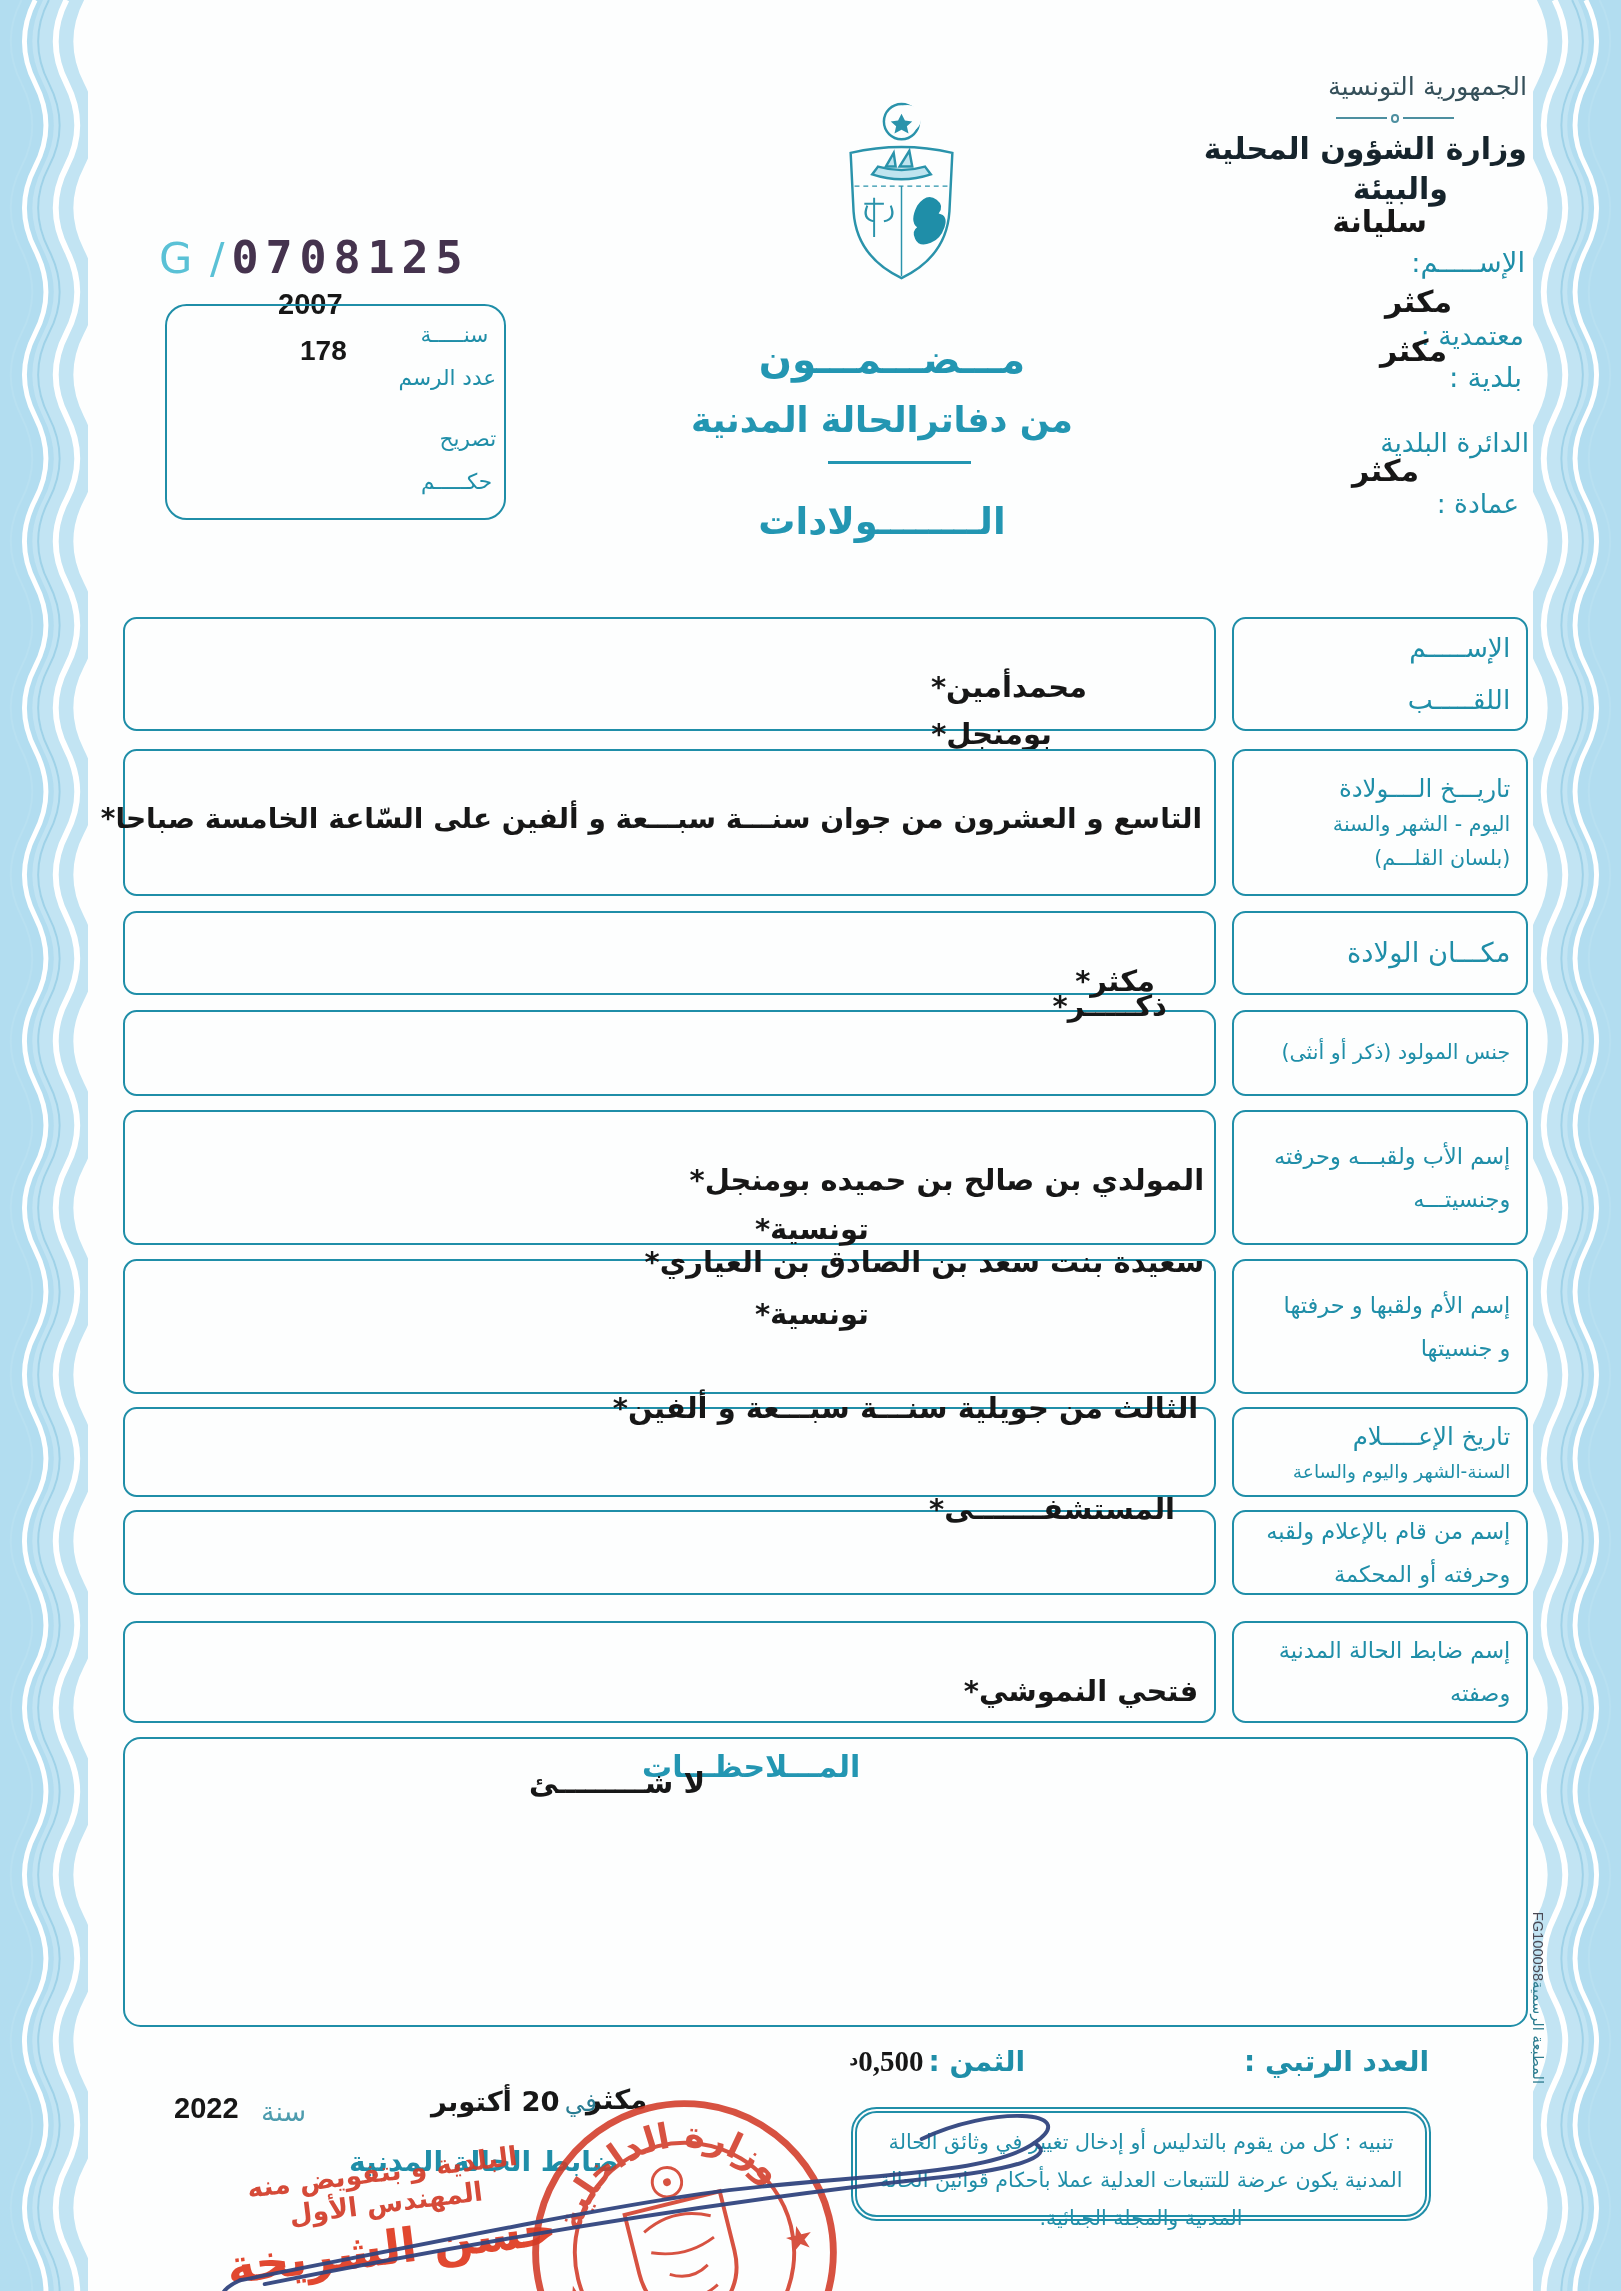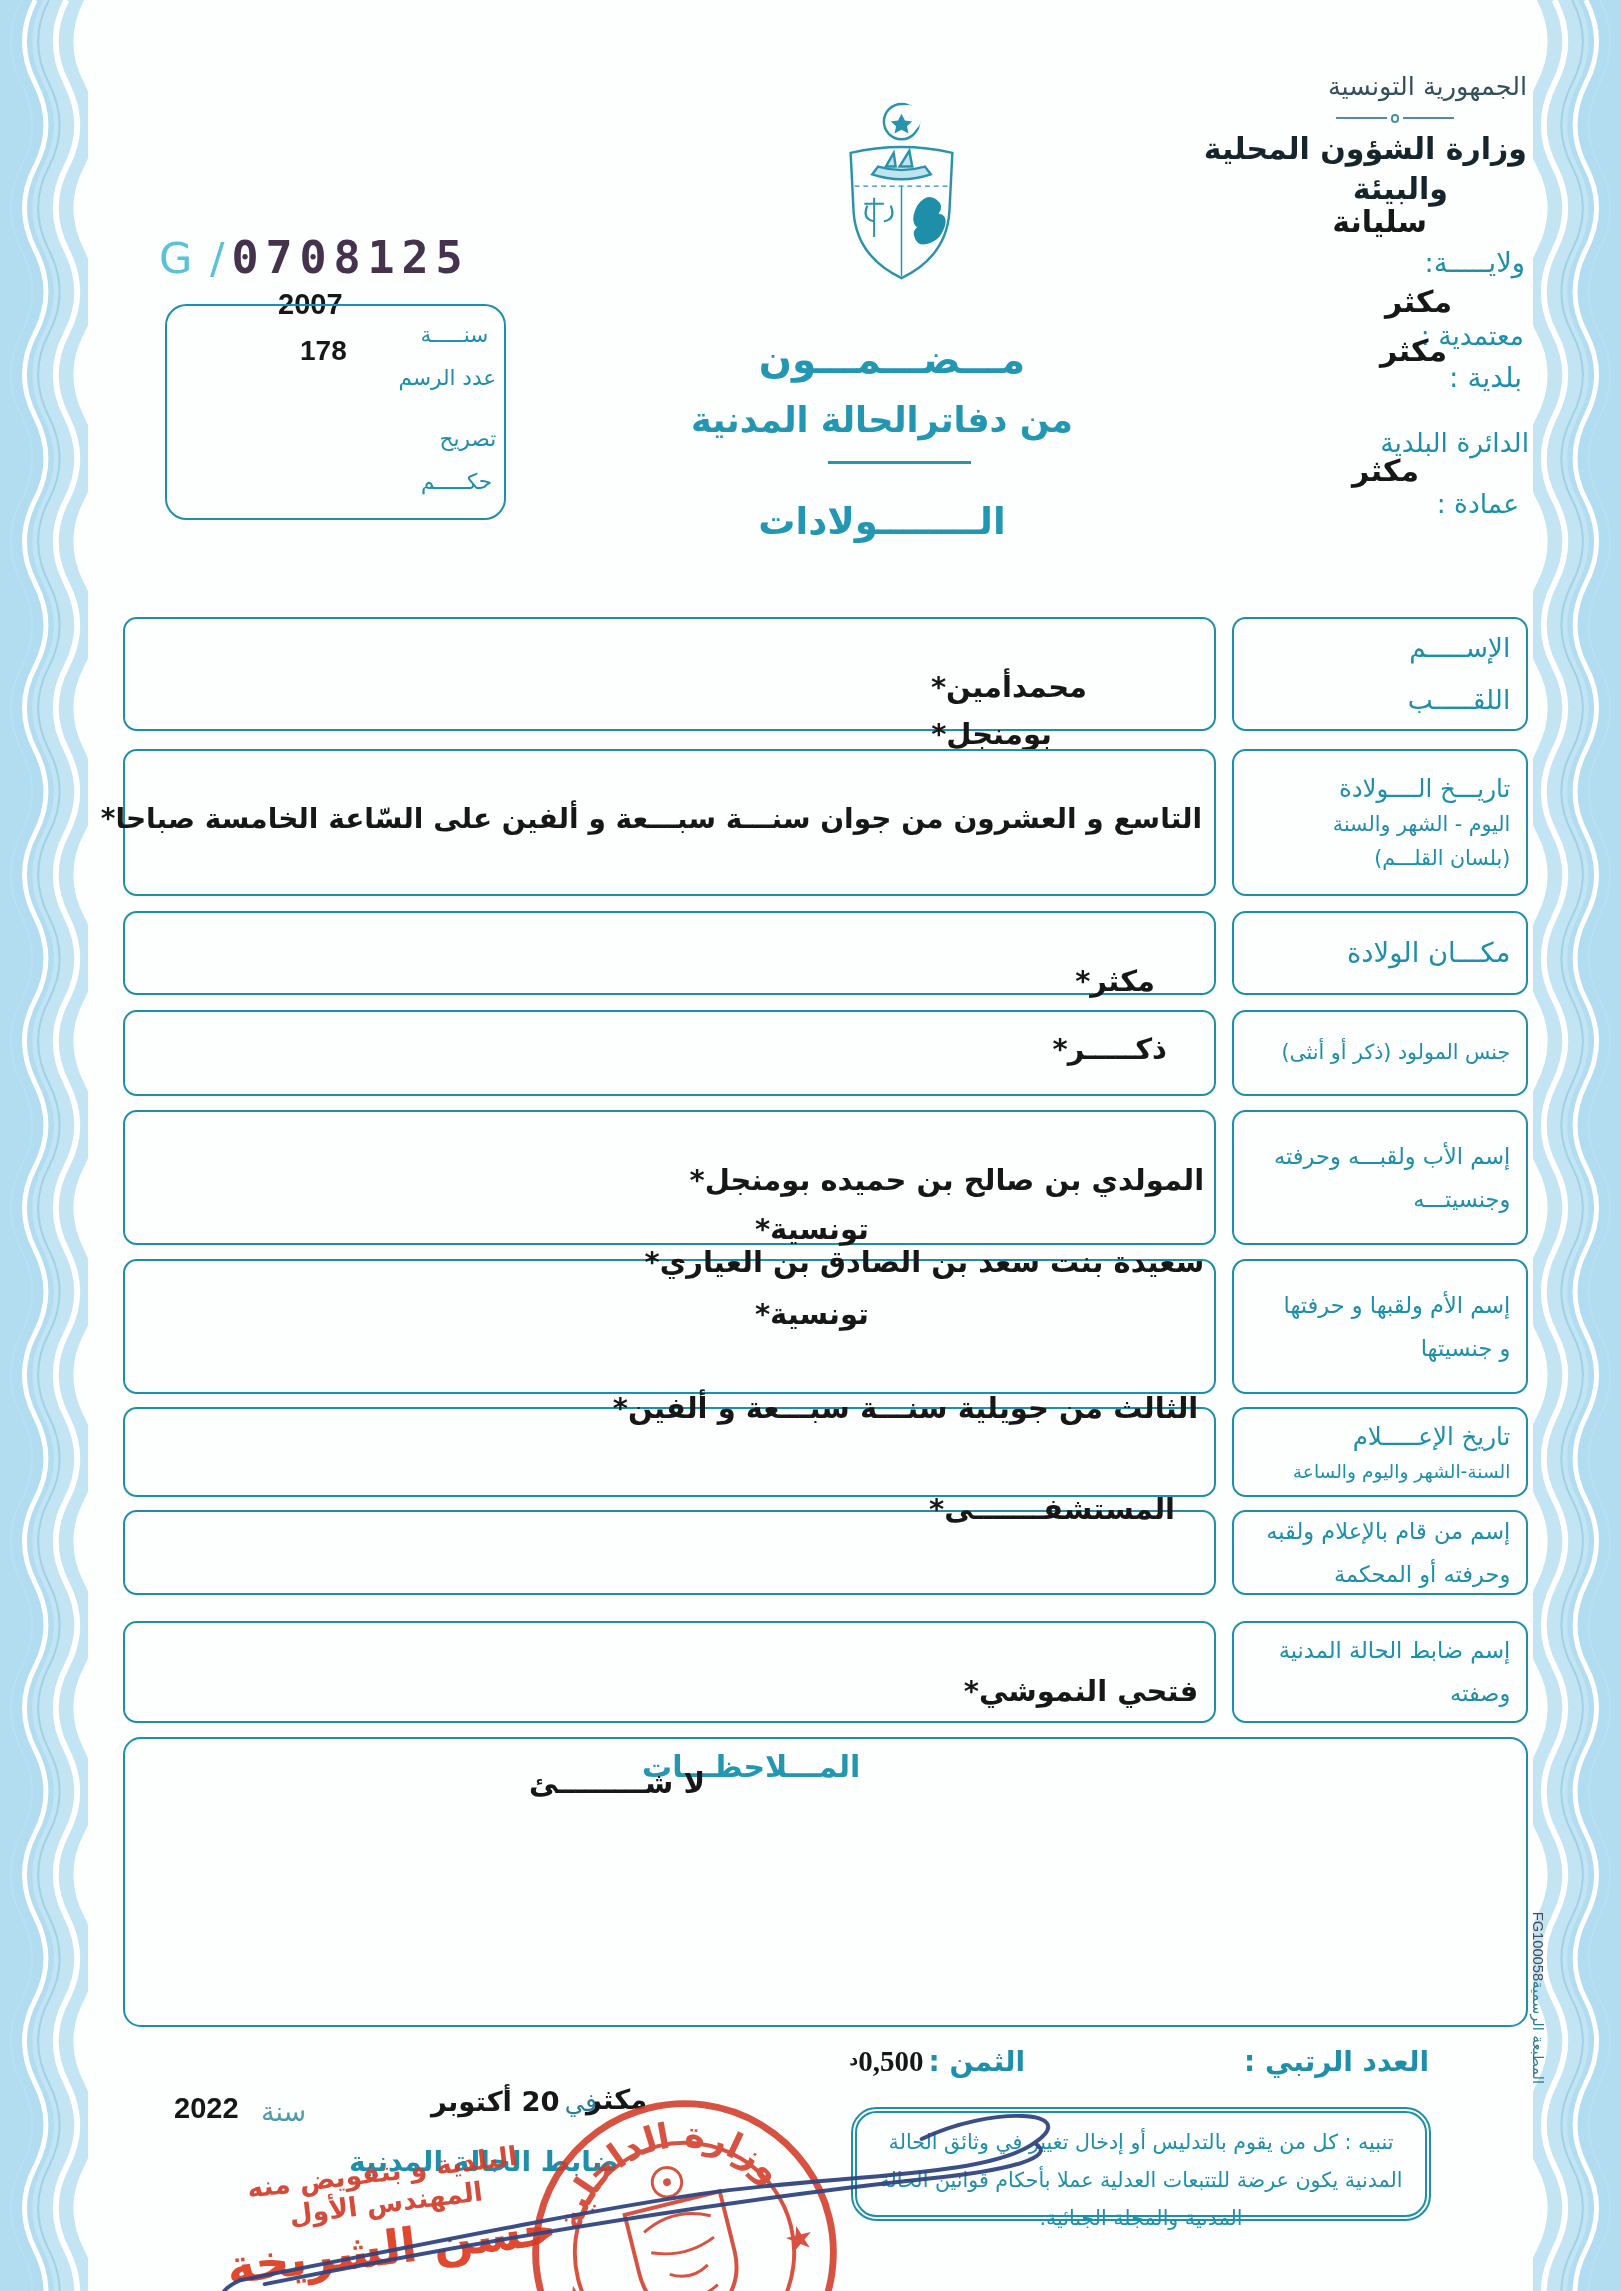--- a/index.html
+++ b/index.html
@@ -90,21 +90,21 @@
   .row-4 .label-line{font-size:20.6px;}
   .row-5 .label-line,.row-6 .label-line,.row-8 .label-line,.row-9 .label-line{font-size:22.5px;margin:12.7px 0;}
   .row-7 .label-line-1{font-size:24.5px;}
   .row-7 .label-line-2{font-size:18.6px;margin-top:5.9px;}
 
   .row-1 .value-line-1{margin-right:127px;}
   .row-1 .value-line-2{margin-right:162px;margin-top:13.7px;}
   .row-2 .value-line{font-size:28px;margin-right:11.8px;}
   .row-3 .value-line{margin-right:59px;}
   .row-4 .value-lines{margin-top:-31px;}
-  .row-4 .value-line{margin-right:47px;margin-top:43px;}
+  .row-4 .value-line{margin-right:47px;}
   .row-5 .value-line-1{margin-right:9.8px;}
   .row-5 .value-line-2{margin-right:345px;margin-top:15.7px;}
   .row-6 .value-lines{margin-top:-23.5px;}
   .row-6 .value-line-1{margin-right:9.8px;}
   .row-6 .value-line-2{margin-right:345px;margin-top:17.6px;}
   .row-7 .value-lines{margin-top:-25.5px;}
   .row-7 .value-line{margin-right:15.7px;}
   .row-8 .value-lines{margin-top:-27.4px;}
   .row-8 .value-line{margin-right:39px;}
   .row-9 .value-line{margin-right:15.7px;}
@@ -168,21 +168,21 @@
 
   <div class="abs republic rtl">الجمهورية التونسية</div>
   <div class="abs hdr-divider">
       <span class="ln"></span>
       <span class="dot"></span>
       <span class="ln"></span>
     </div>
   <div class="abs ministry1 rtl">وزارة الشؤون المحلية</div>
   <div class="abs ministry2 rtl">والبيئة</div>
   <div class="abs gov-value rtl inkv">سليانة</div>
-  <div class="abs gov-label rtl teal">ولايـــــة:</div>
+  <div class="abs gov-label rtl teal">الإســـــم:</div>
   <div class="abs del-value rtl inkv">مكثر</div>
   <div class="abs del-label rtl teal">معتمدية :</div>
   <div class="abs mun-value rtl inkv">مكثر</div>
   <div class="abs mun-label rtl teal">بلدية :</div>
   <div class="abs dis-label rtl teal">الدائرة البلدية</div>
   <div class="abs dis-value rtl inkv">مكثر</div>
   <div class="abs omda-label rtl teal">عمادة :</div>
 
   <svg class="abs coat" viewBox="0 0 136 196">
     <g stroke="#2a93ab" fill="none" stroke-width="2.5">

